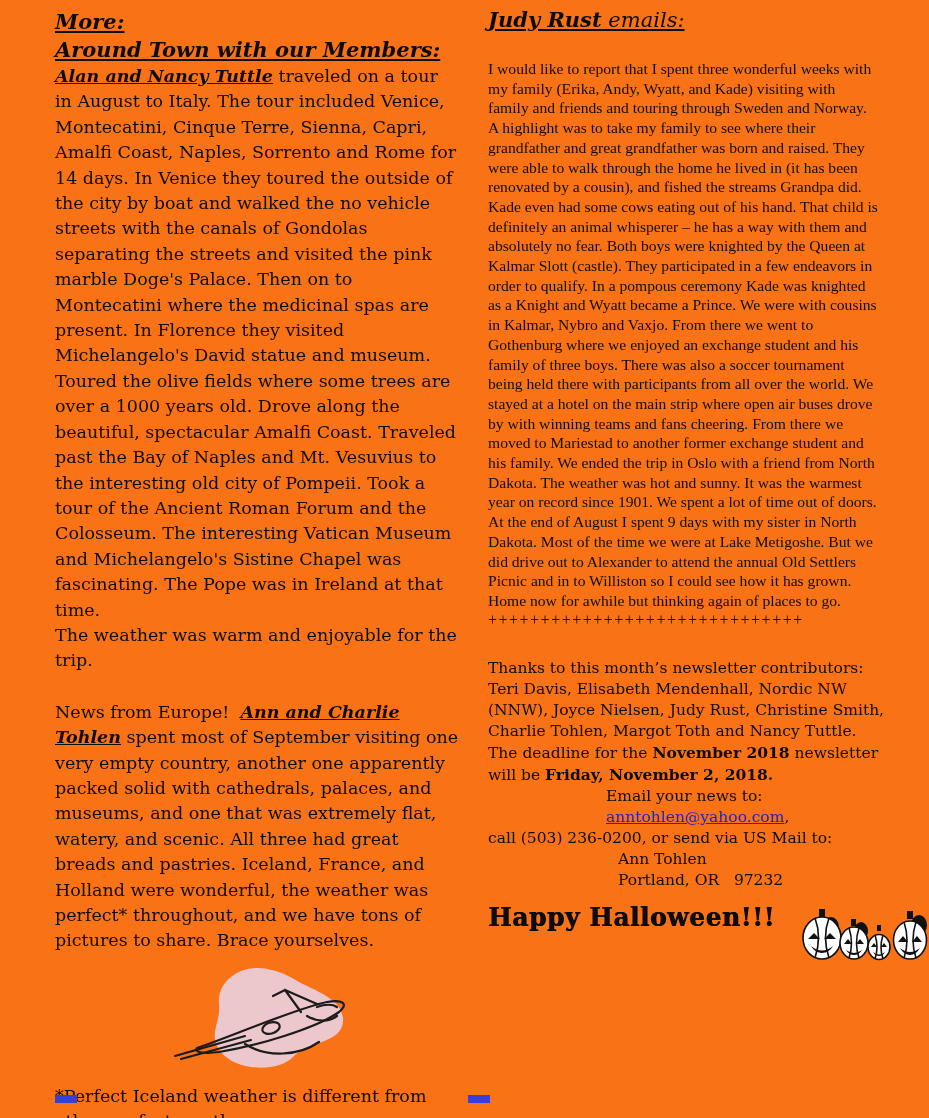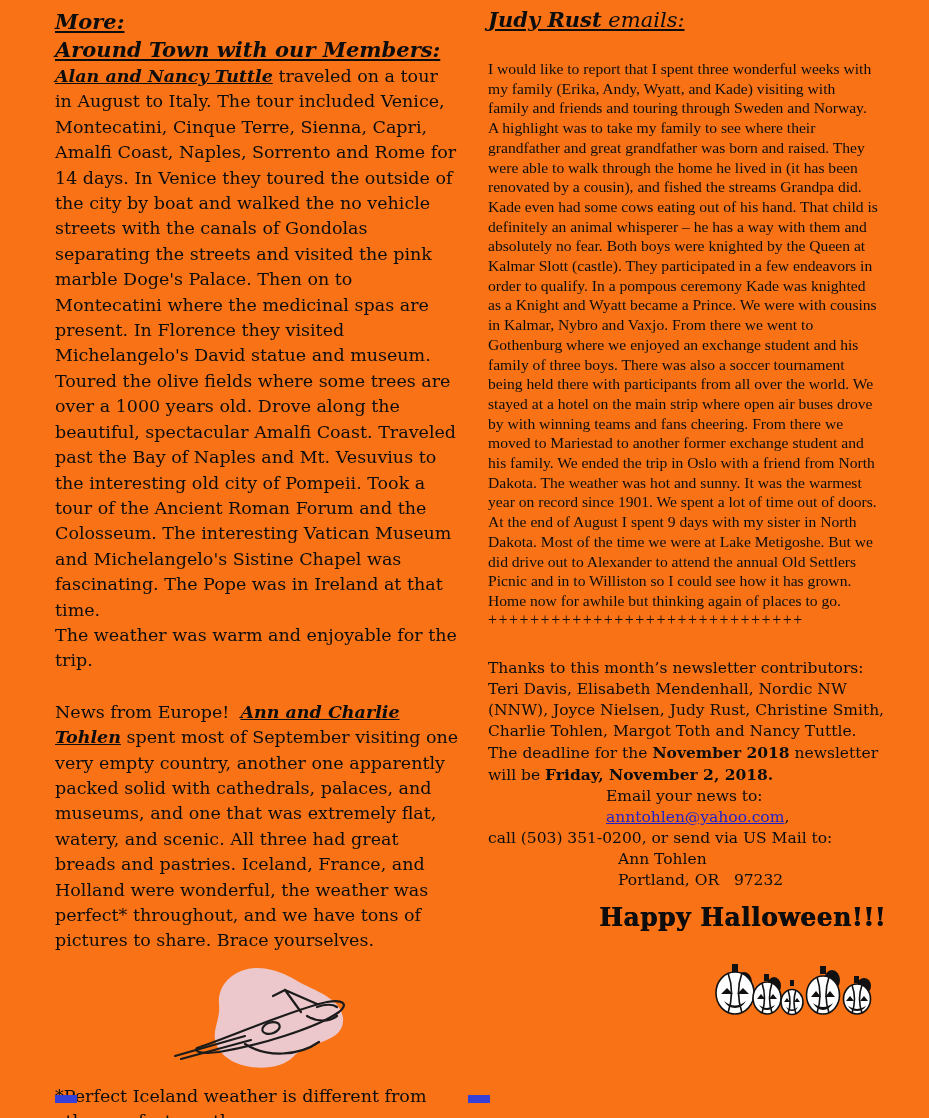--- a/index.html
+++ b/index.html
@@ -26,21 +26,21 @@
   .plus-line{font-family:"Liberation Serif",serif;font-size:16px;letter-spacing:1.5px;margin:0;}
 
   .thanks{font-family:"DejaVu Serif",serif;font-size:15.5px;line-height:21px;margin:0;}
   .thanks-par{margin-top:29px;}
   .ind1{padding-left:118px;}
   .ind2{padding-left:130px;}
   .pre{white-space:pre-wrap;}
   .link{color:#2121cc;text-decoration:underline;cursor:pointer;}
   .after-link{color:#0d0d0d;}
 
-  .hallo-row{display:flex;align-items:flex-end;gap:26px;margin-top:12px;flex-direction:column;}
+  .hallo-row{display:flex;align-items:flex-start;gap:26px;margin-top:12px;}
   .hallo-text{font-family:"DejaVu Serif",serif;font-weight:bold;font-size:25px;
      letter-spacing:0.5px;transform:scaleY(1.05);white-space:nowrap;
      text-shadow:0.6px 0 0 #000;}
   .pumpkins{width:172px;height:58px;flex:0 0 auto;}
 
   .bluebar{position:absolute;top:1095px;width:22px;height:8px;background:#3440d8;}
   .bluebar.left{left:55px;}
   .bluebar.right{left:468px;}
 </style>
 </head>
@@ -79,21 +79,21 @@
   <div class="col col-right">
     <h2 class="h judy-head"><span class="name-u">Judy Rust</span><span class="emails"> emails:</span></h2>
 
     <p class="email-body">I would like to report that I spent three wonderful weeks with my family (Erika, Andy, Wyatt, and Kade) visiting with family and friends and touring through Sweden and Norway.  A highlight was to take my family to see where their grandfather and great grandfather was born and raised.  They were able to walk through the home he lived in (it has been renovated by a cousin), and fished the streams Grandpa did.  Kade even had some cows eating out of his hand.  That child is definitely an animal whisperer – he has a way with them and absolutely no fear.  Both boys were knighted by the Queen at Kalmar Slott (castle).  They participated in a few endeavors in order to qualify.  In a pompous ceremony Kade was knighted as a Knight and Wyatt became a Prince.  We were with cousins in Kalmar, Nybro and Vaxjo.  From there we went to Gothenburg where we enjoyed an exchange student and his family of three boys.  There was also a soccer tournament being held there with participants from all over the world.  We stayed at a hotel on the main strip where open air buses drove by with winning teams and fans cheering.  From there we moved to Mariestad to another former exchange student and his family.  We ended the trip in Oslo with a friend from North Dakota.  The weather was hot and sunny.  It was the warmest year on record since 1901.  We spent a lot of time out of doors.  At the end of August I spent 9 days with my sister in North Dakota.  Most of the time we were at Lake Metigoshe.  But we did drive out to Alexander to attend the annual Old Settlers Picnic and in to Williston so I could see how it has grown.  Home now for awhile but thinking again of places to go.</p>
     <p class="plus-line">++++++++++++++++++++++++++++++</p>
 
     <p class="thanks thanks-par"><span>Thanks to this month’s newsletter contributors: Teri Davis, Elisabeth Mendenhall, Nordic NW (NNW), Joyce Nielsen, Judy Rust, Christine Smith, Charlie Tohlen, Margot Toth and Nancy Tuttle. The deadline for the </span><b>November 2018</b><span> newsletter will be </span><b>Friday, November 2, 2018.</b></p>
 
     <div class="thanks ind1">Email your news to:</div>
     <div class="thanks ind1"><a class="link">anntohlen@yahoo.com</a><span class="after-link">,</span></div>
-    <div class="thanks">call (503) 351-0200, or send via US Mail to:</div>
+    <div class="thanks">call (503) 236-0200, or send via US Mail to:</div>
     <div class="thanks ind2 pre">Ann Tohlen</div>
     <div class="thanks ind2 pre">Portland, OR   97232</div>
 
     <div class="hallo-row">
       <div class="hallo-text">Happy Halloween!!!</div>
       <svg class="pumpkins" viewBox="0 0 172 58">
         <g stroke="#111" stroke-width="1.6" fill="#fff">
           <ellipse cx="30" cy="24" rx="8" ry="10" fill="#111" stroke="none"></ellipse>
           <ellipse cx="60" cy="28" rx="7" ry="9" fill="#111" stroke="none"></ellipse>
           <ellipse cx="118" cy="22" rx="8" ry="10" fill="#111" stroke="none"></ellipse>

